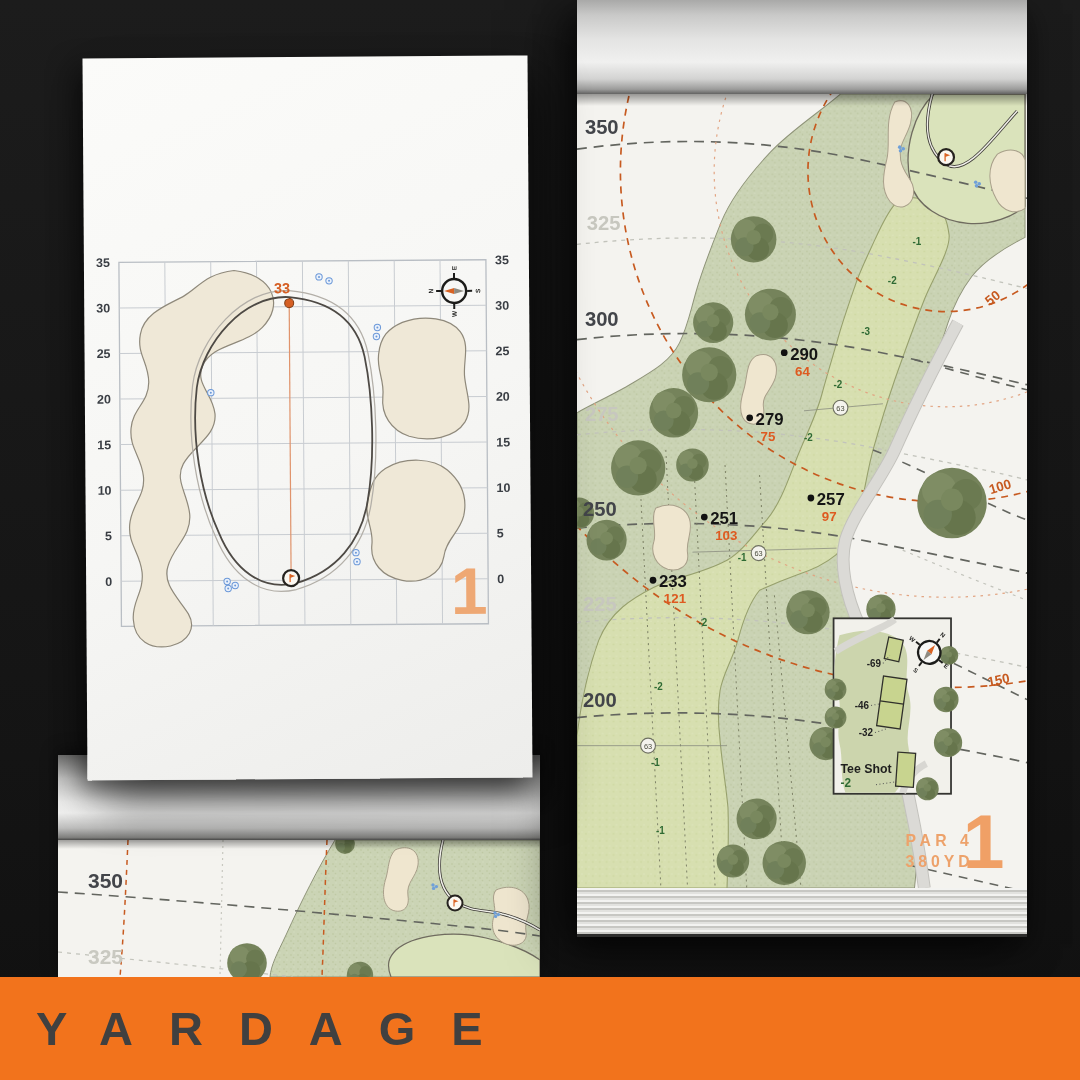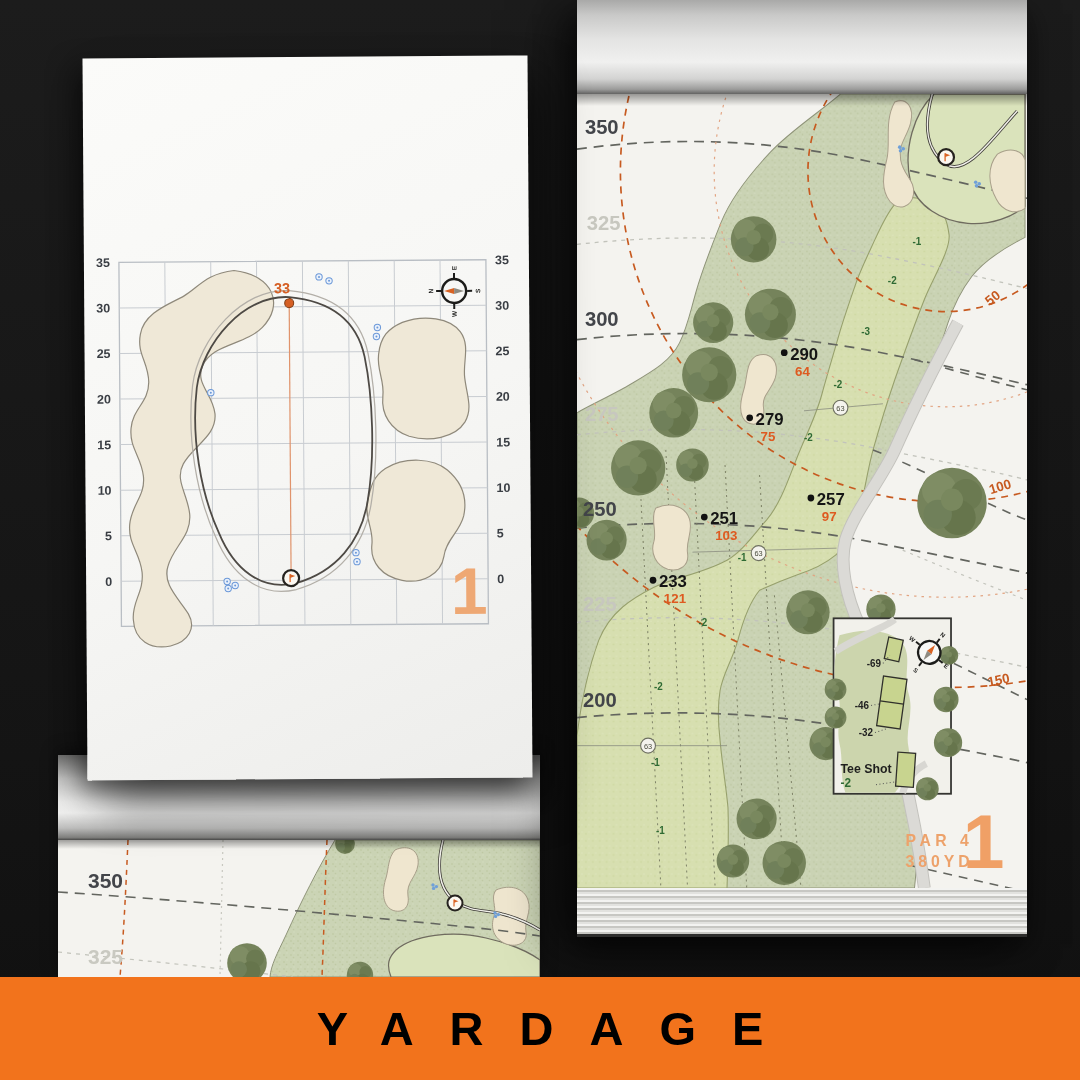--- a/index.html
+++ b/index.html
@@ -27,21 +27,21 @@
   
   #under-book{position:absolute;left:58px;top:755px;width:482px;height:222px;z-index:1;
     box-shadow:0 -4px 16px rgba(0,0,0,.4);}
   #under-curl{position:absolute;left:0;top:0;width:100%;height:85px;
     background:linear-gradient(180deg,#6e6e6d 0%,#c2c2c1 28%,#e9e9e8 55%,#efefee 68%,#bdbdbc 86%,#7f7f7d 97%,#4a4a49 100%);}
   #under-map{position:absolute;left:0;top:85px;width:482px;height:137px;background:#F4F3EF;}
   #under-map .top-shade{position:absolute;left:0;top:0;width:100%;height:9px;
     background:linear-gradient(180deg,rgba(0,0,0,.35),rgba(0,0,0,0));}
   
   #yardage-banner{position:absolute;left:0;bottom:0;width:1080px;height:103px;background:#F2731C;z-index:6;}
-  #yardage-banner h1{margin:0;line-height:103px;text-align:center;color:#000000;
+  #yardage-banner h1{margin:0;line-height:103px;color:#404040;
     font-size:47px;font-weight:bold;letter-spacing:36px;padding-left:36px;}
 </style>
 </head>
 <body>
 
 <div id="stage">
 
   <div id="under-book">
     <div id="under-curl"></div>
     <div id="under-map">

